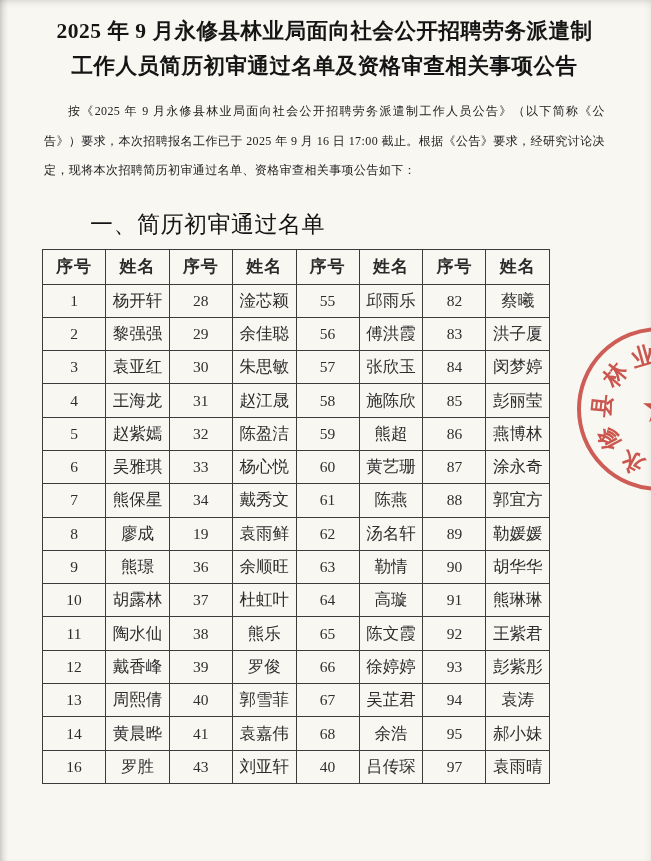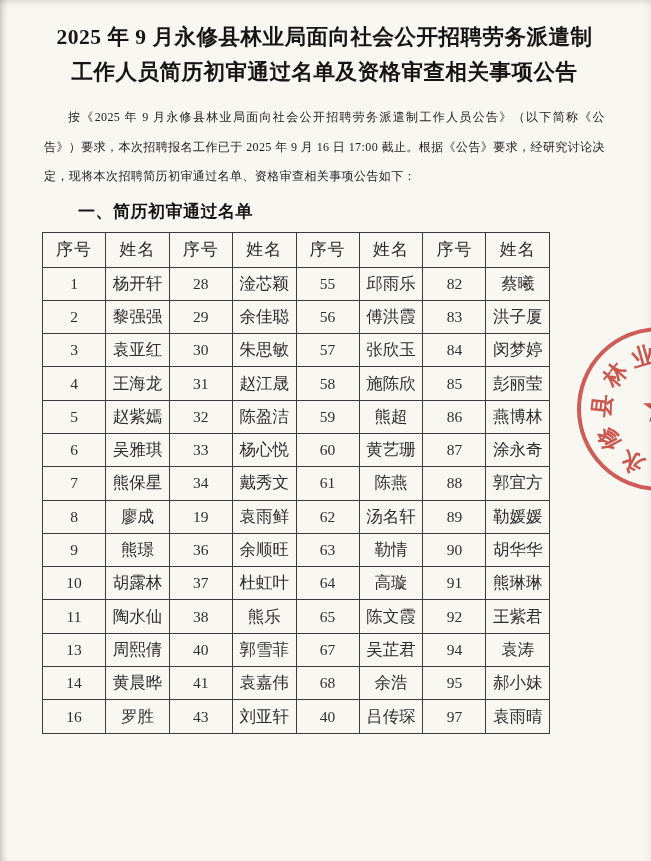--- a/index.html
+++ b/index.html
@@ -10,43 +10,43 @@
     color: #1c1c1c;
     overflow: hidden;
   }
   .page {
     position: relative;
     width: 651px;
     height: 861px;
     overflow: hidden;
     background: linear-gradient(to right, #e9e8e3 0px, #f8f7f2 8px, #f8f7f2 643px, #f1f0eb 651px);
     box-shadow: inset 0 6px 10px -6px rgba(0,0,0,.18), inset 6px 0 9px -6px rgba(0,0,0,.22);
-    padding: 20px 46px 0 44px;
+    padding: 14px 46px 0 44px;
   }
   .doc-title {
     font-size: 21.5px;
     font-weight: bold;
     text-align: center;
     line-height: 35px;
     letter-spacing: .5px;
     color: #151515;
   }
   .doc-body {
     margin-top: 13px;
     font-size: 12px;
     line-height: 29.5px;
     text-align: justify;
     text-indent: 2em;
     letter-spacing: .4px;
     color: #222;
   }
   .section-heading {
-    margin-top: 8px;
-    font-size: 17px;
-    font-weight: bold;
+    margin-top: 23px;
+    font-size: 23px;
+    font-weight: normal;
     text-indent: 2em;
     letter-spacing: .5px;
     color: #141414;
   }
   table.roster {
     margin-top: 9px;
     margin-left: -2px;
     border-collapse: collapse;
     table-layout: fixed;
     width: 507px;
@@ -54,21 +54,21 @@
   table.roster th, table.roster td {
     border: 1px solid #3c3c3c;
     text-align: center;
     vertical-align: middle;
     font-weight: normal;
     overflow: hidden;
     white-space: nowrap;
   }
   table.roster col.c-serial { width: 63px; }
   table.roster col.c-name  { width: 63.8px; }
-  table.roster th { height: 35px; font-size: 17px; letter-spacing: 1px; color: #2a2a2a; }
+  table.roster th { height: 35px; font-size: 17px; letter-spacing: 1px; color: #2a2a2a; font-weight: bold; }
   table.roster td { height: 33.3px; font-size: 16.5px; color: #2e2e2e; }
   table.roster td.serial { font-size: 15.5px; font-family: "Liberation Serif", "DejaVu Serif", serif; }
 
   
   .stamp {
     position: absolute;
     left: 577px;
     top: 327px;
     width: 164px;
     height: 164px;
@@ -242,20 +242,30 @@
           <td class="serial">11</td>
           <td class="name">陶水仙</td>
           <td class="serial">38</td>
           <td class="name">熊乐</td>
           <td class="serial">65</td>
           <td class="name">陈文霞</td>
           <td class="serial">92</td>
           <td class="name">王紫君</td>
         </tr>
         <tr>
+          <td class="serial">12</td>
+          <td class="name">戴香峰</td>
+          <td class="serial">39</td>
+          <td class="name">罗俊</td>
+          <td class="serial">66</td>
+          <td class="name">徐婷婷</td>
+          <td class="serial">93</td>
+          <td class="name">彭紫彤</td>
+        </tr>
+        <tr>
           <td class="serial">13</td>
           <td class="name">周熙倩</td>
           <td class="serial">40</td>
           <td class="name">郭雪菲</td>
           <td class="serial">67</td>
           <td class="name">吴芷君</td>
           <td class="serial">94</td>
           <td class="name">袁涛</td>
         </tr>
         <tr>

